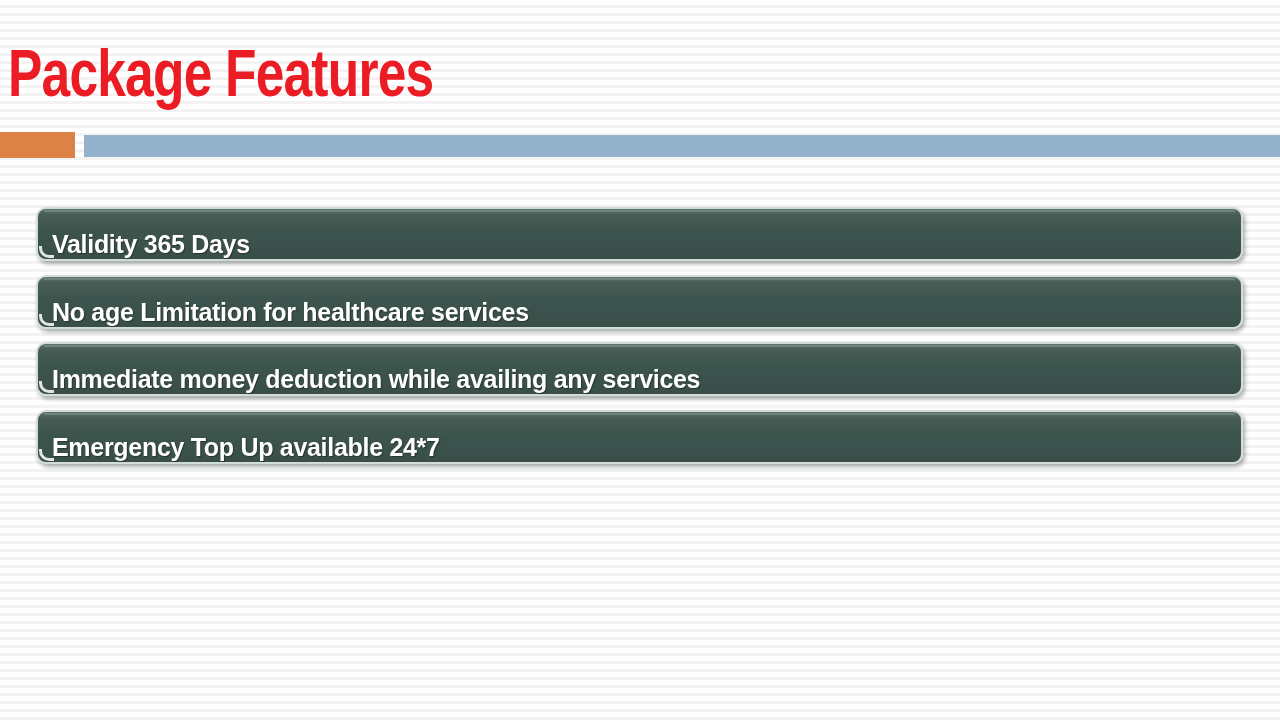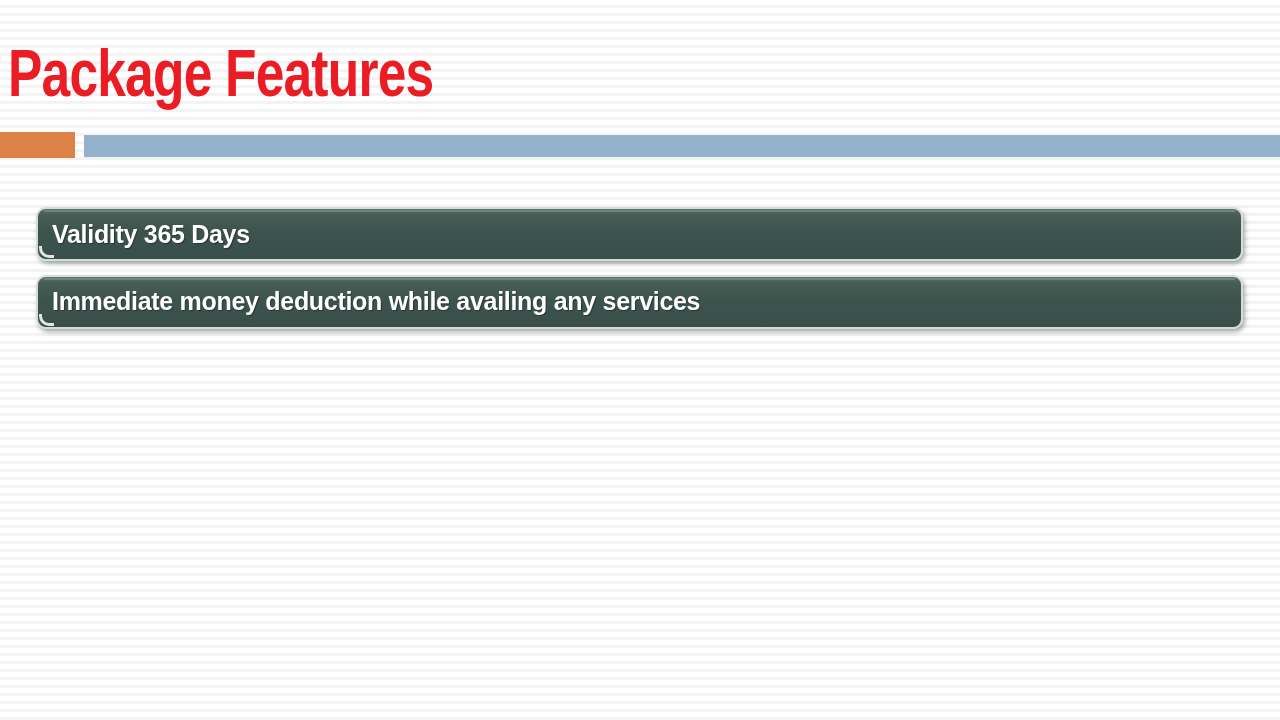--- a/index.html
+++ b/index.html
@@ -68,21 +68,21 @@
     border-radius: 10px;
     background: linear-gradient(
       180deg,
       var(--bar-top, #5e736c) 0%,
       #475c55 12%,
       var(--bar-fill, #3d544e) 45%,
       var(--bar-bottom, #394e48) 100%
     );
     box-shadow: 2px 3px 4px rgba(95, 105, 100, 0.55);
     display: flex;
-    align-items: center;
+    align-items: flex-end;
     padding-left: 14px;
   }
   
   .feature-bar::after {
     content: "";
     position: absolute;
     left: 1px;
     bottom: 1px;
     width: 12px;
     height: 9px;
@@ -120,17 +120,23 @@
   <h1 class="title">Package Features</h1>
 
   <div class="divider-orange"></div>
   <div class="divider-blue"></div>
 
   <ul class="features">
     <li class="feature-bar">
       <span class="feature-label">Validity 365 Days</span>
     </li>
     <li class="feature-bar">
+      <span class="feature-label">No age Limitation for healthcare services</span>
+    </li>
+    <li class="feature-bar">
       <span class="feature-label">Immediate money deduction while availing any services</span>
+    </li>
+    <li class="feature-bar">
+      <span class="feature-label">Emergency Top Up available 24*7</span>
     </li>
   </ul>
 
 </div>
 
 </body></html>

